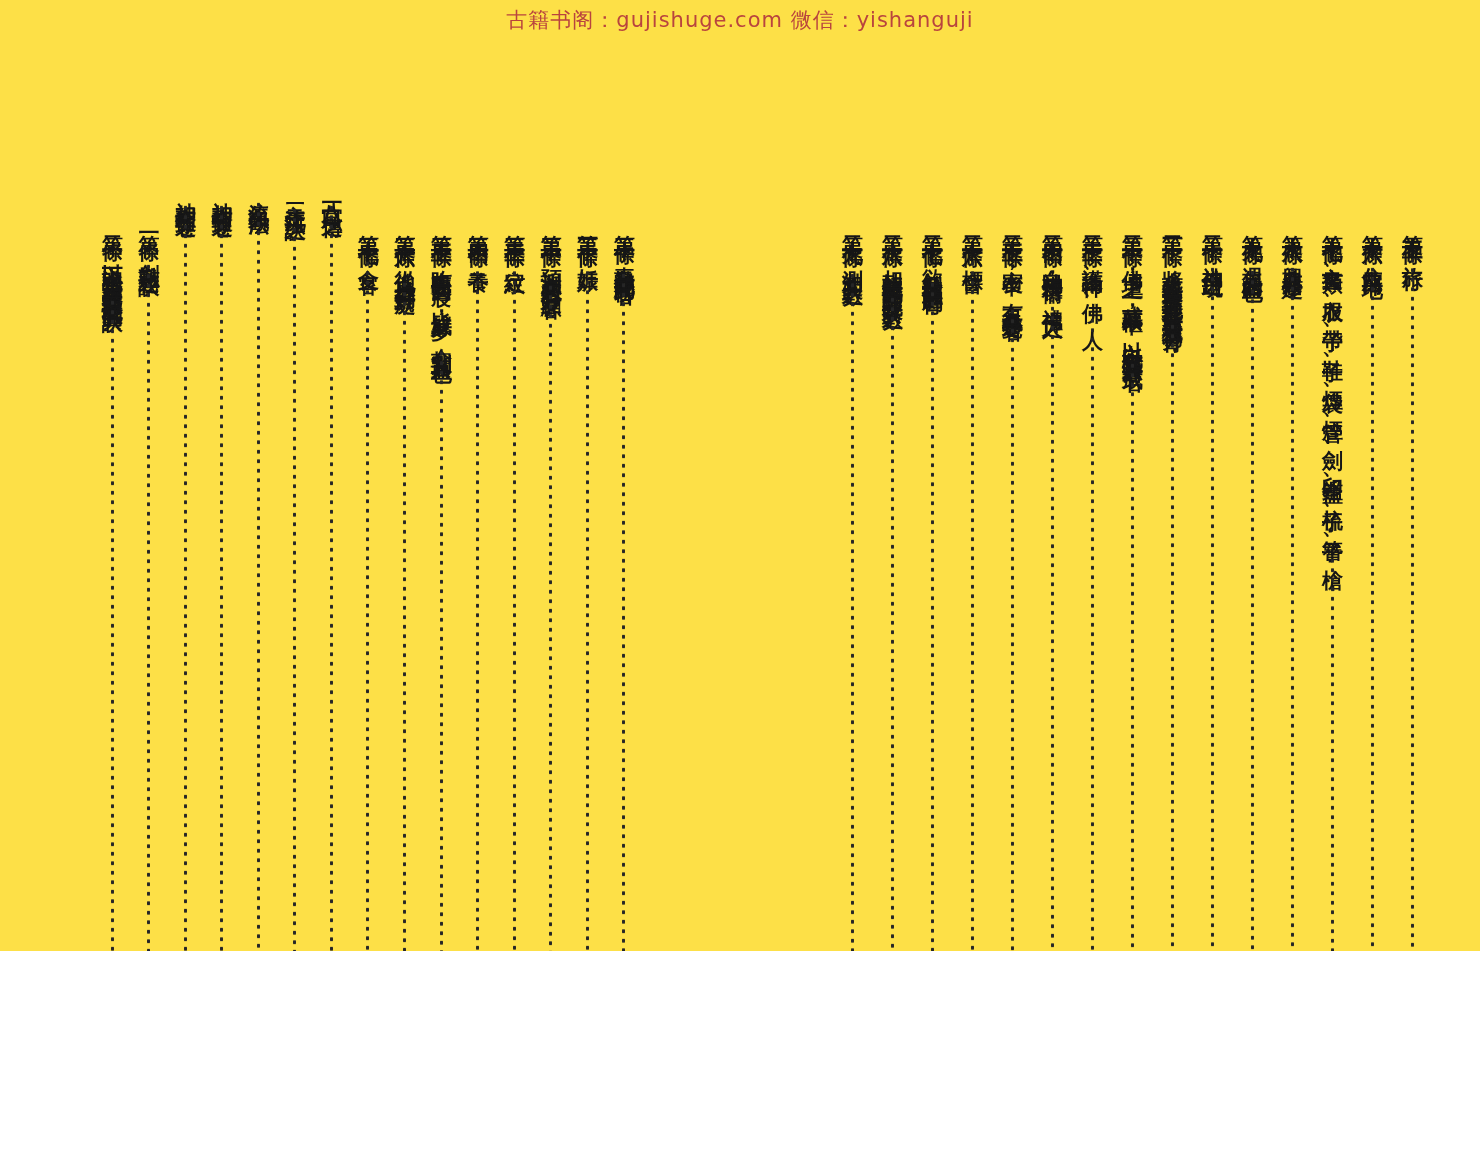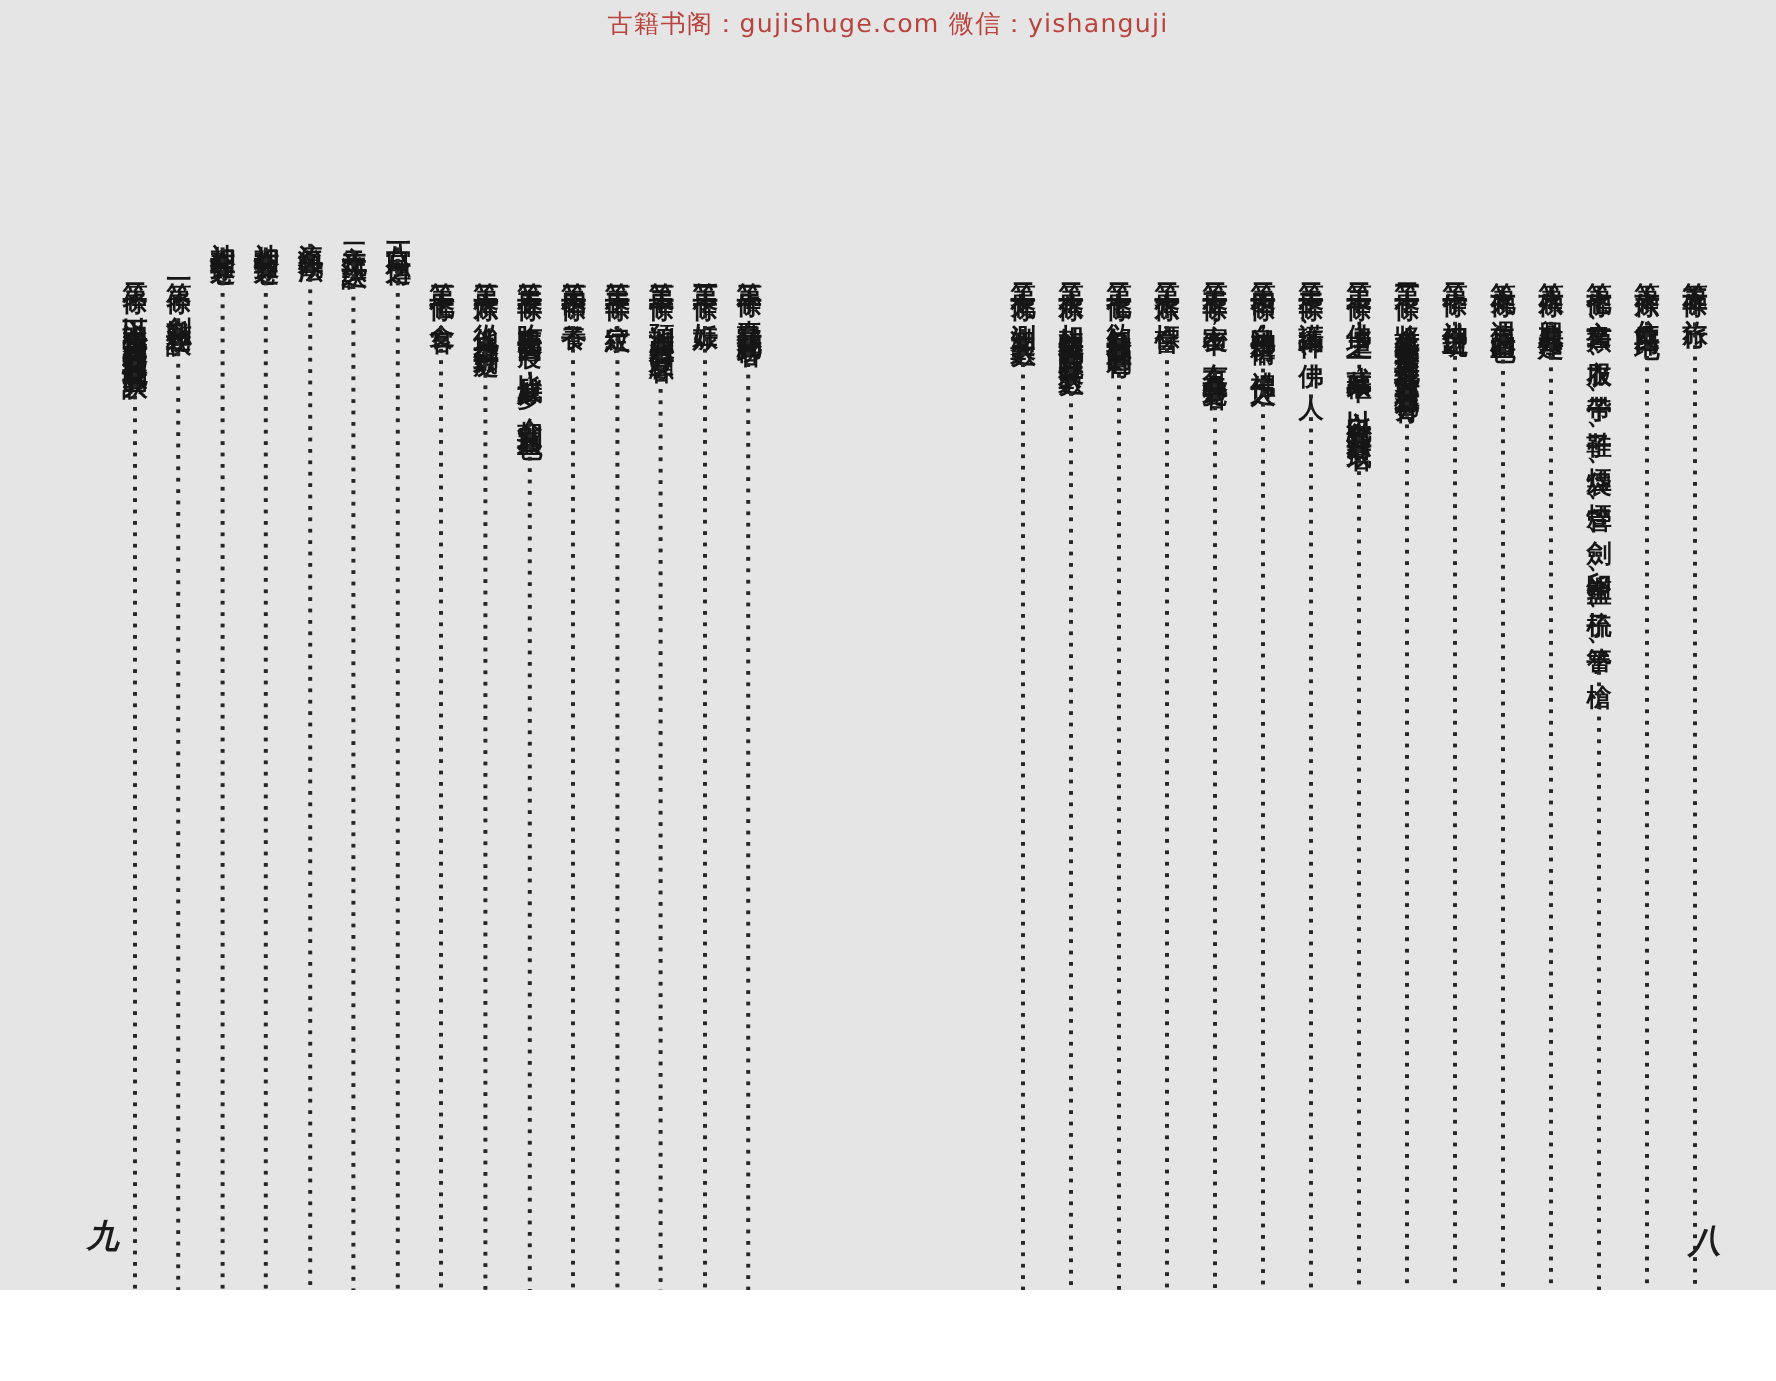--- a/index.html
+++ b/index.html
@@ -3,22 +3,22 @@
 <meta charset="utf-8">
 <style>
   html, body { margin: 0; padding: 0; }
   body {
     width: 1480px; height: 1151px;
     background: #ffffff;
     font-family: "DejaVu Sans", sans-serif;
   }
   .canvas {
     position: relative;
-    width: 1480px; height: 1075px;
-    background: #e5e5e5;
+    width: 1480px; height: 951px;
+    background: #fde047;
     overflow: hidden;
   }
   .watermark {
     position: absolute;
     top: 6px; left: 0; right: 0;
     text-align: center;
     font-size: 21px;
     letter-spacing: 1px;
     color: #b9443e;
   }

